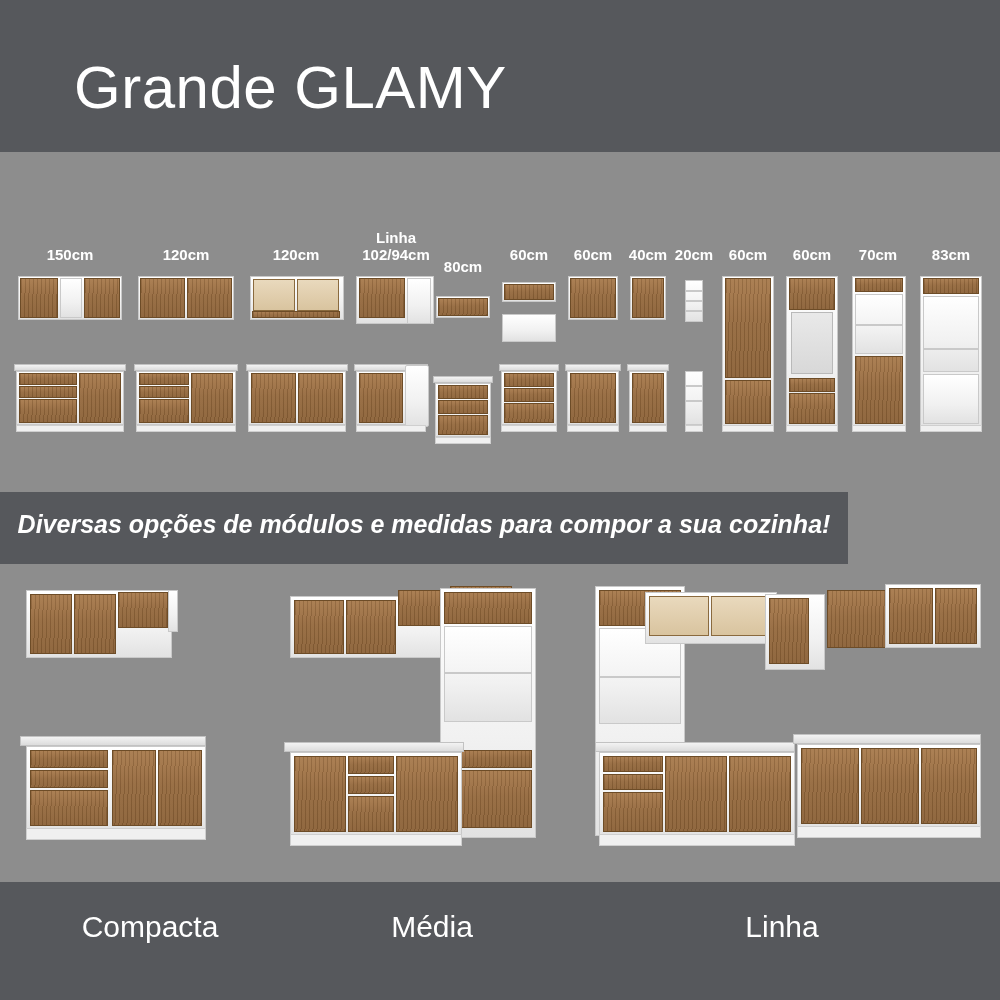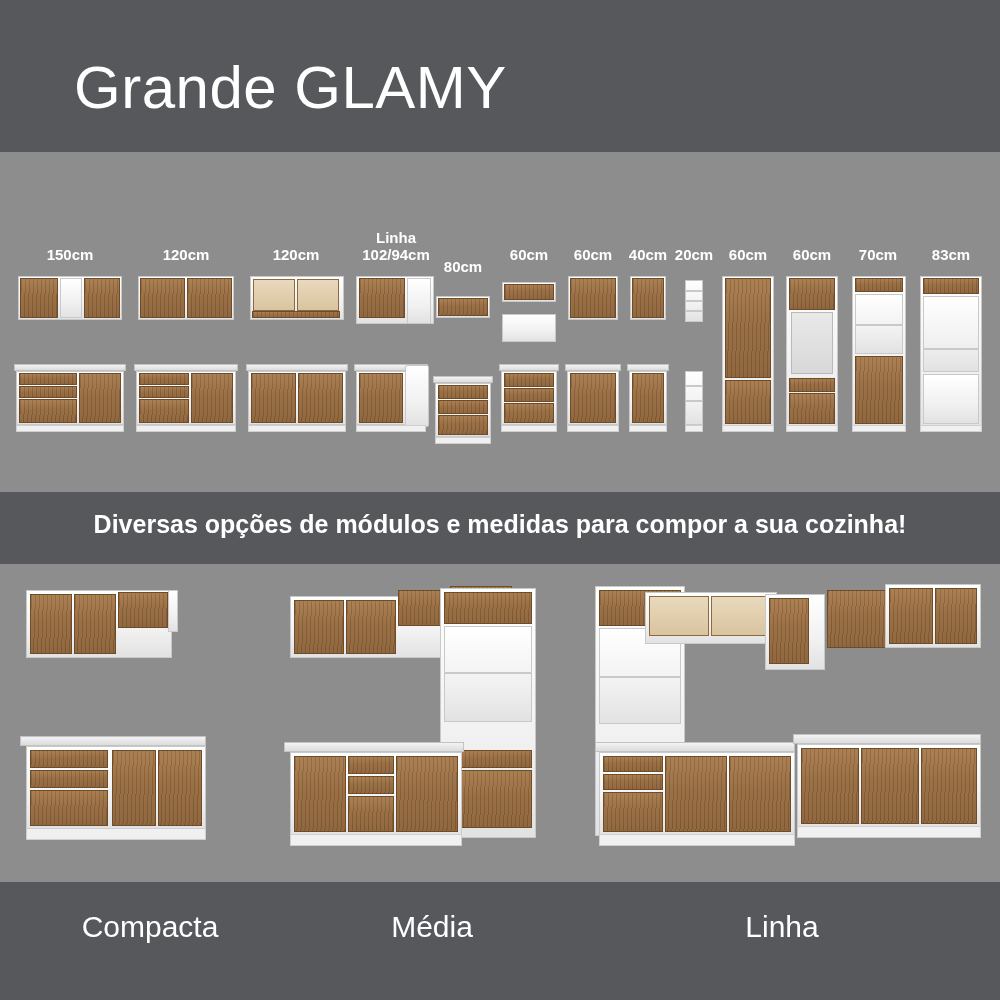--- a/index.html
+++ b/index.html
@@ -109,23 +109,24 @@
     position: absolute;
     background: #f0f0f0;
     border: 1px solid #cfcfcf;
     box-sizing: border-box;
   }
 
   
   .caption-bar {
     position: absolute;
     left: 0; top: 492px;
-    width: 1000px;
+    width: 848px;
     height: 72px;
     background: #56585c;
+    font-style: italic;
   }
   .caption-bar .txt {
     position: absolute;
     left: 0; right: 0; top: 18px;
     text-align: center;
     color: #ffffff;
     font-size: 25px;
     font-weight: bold;
   }
 

